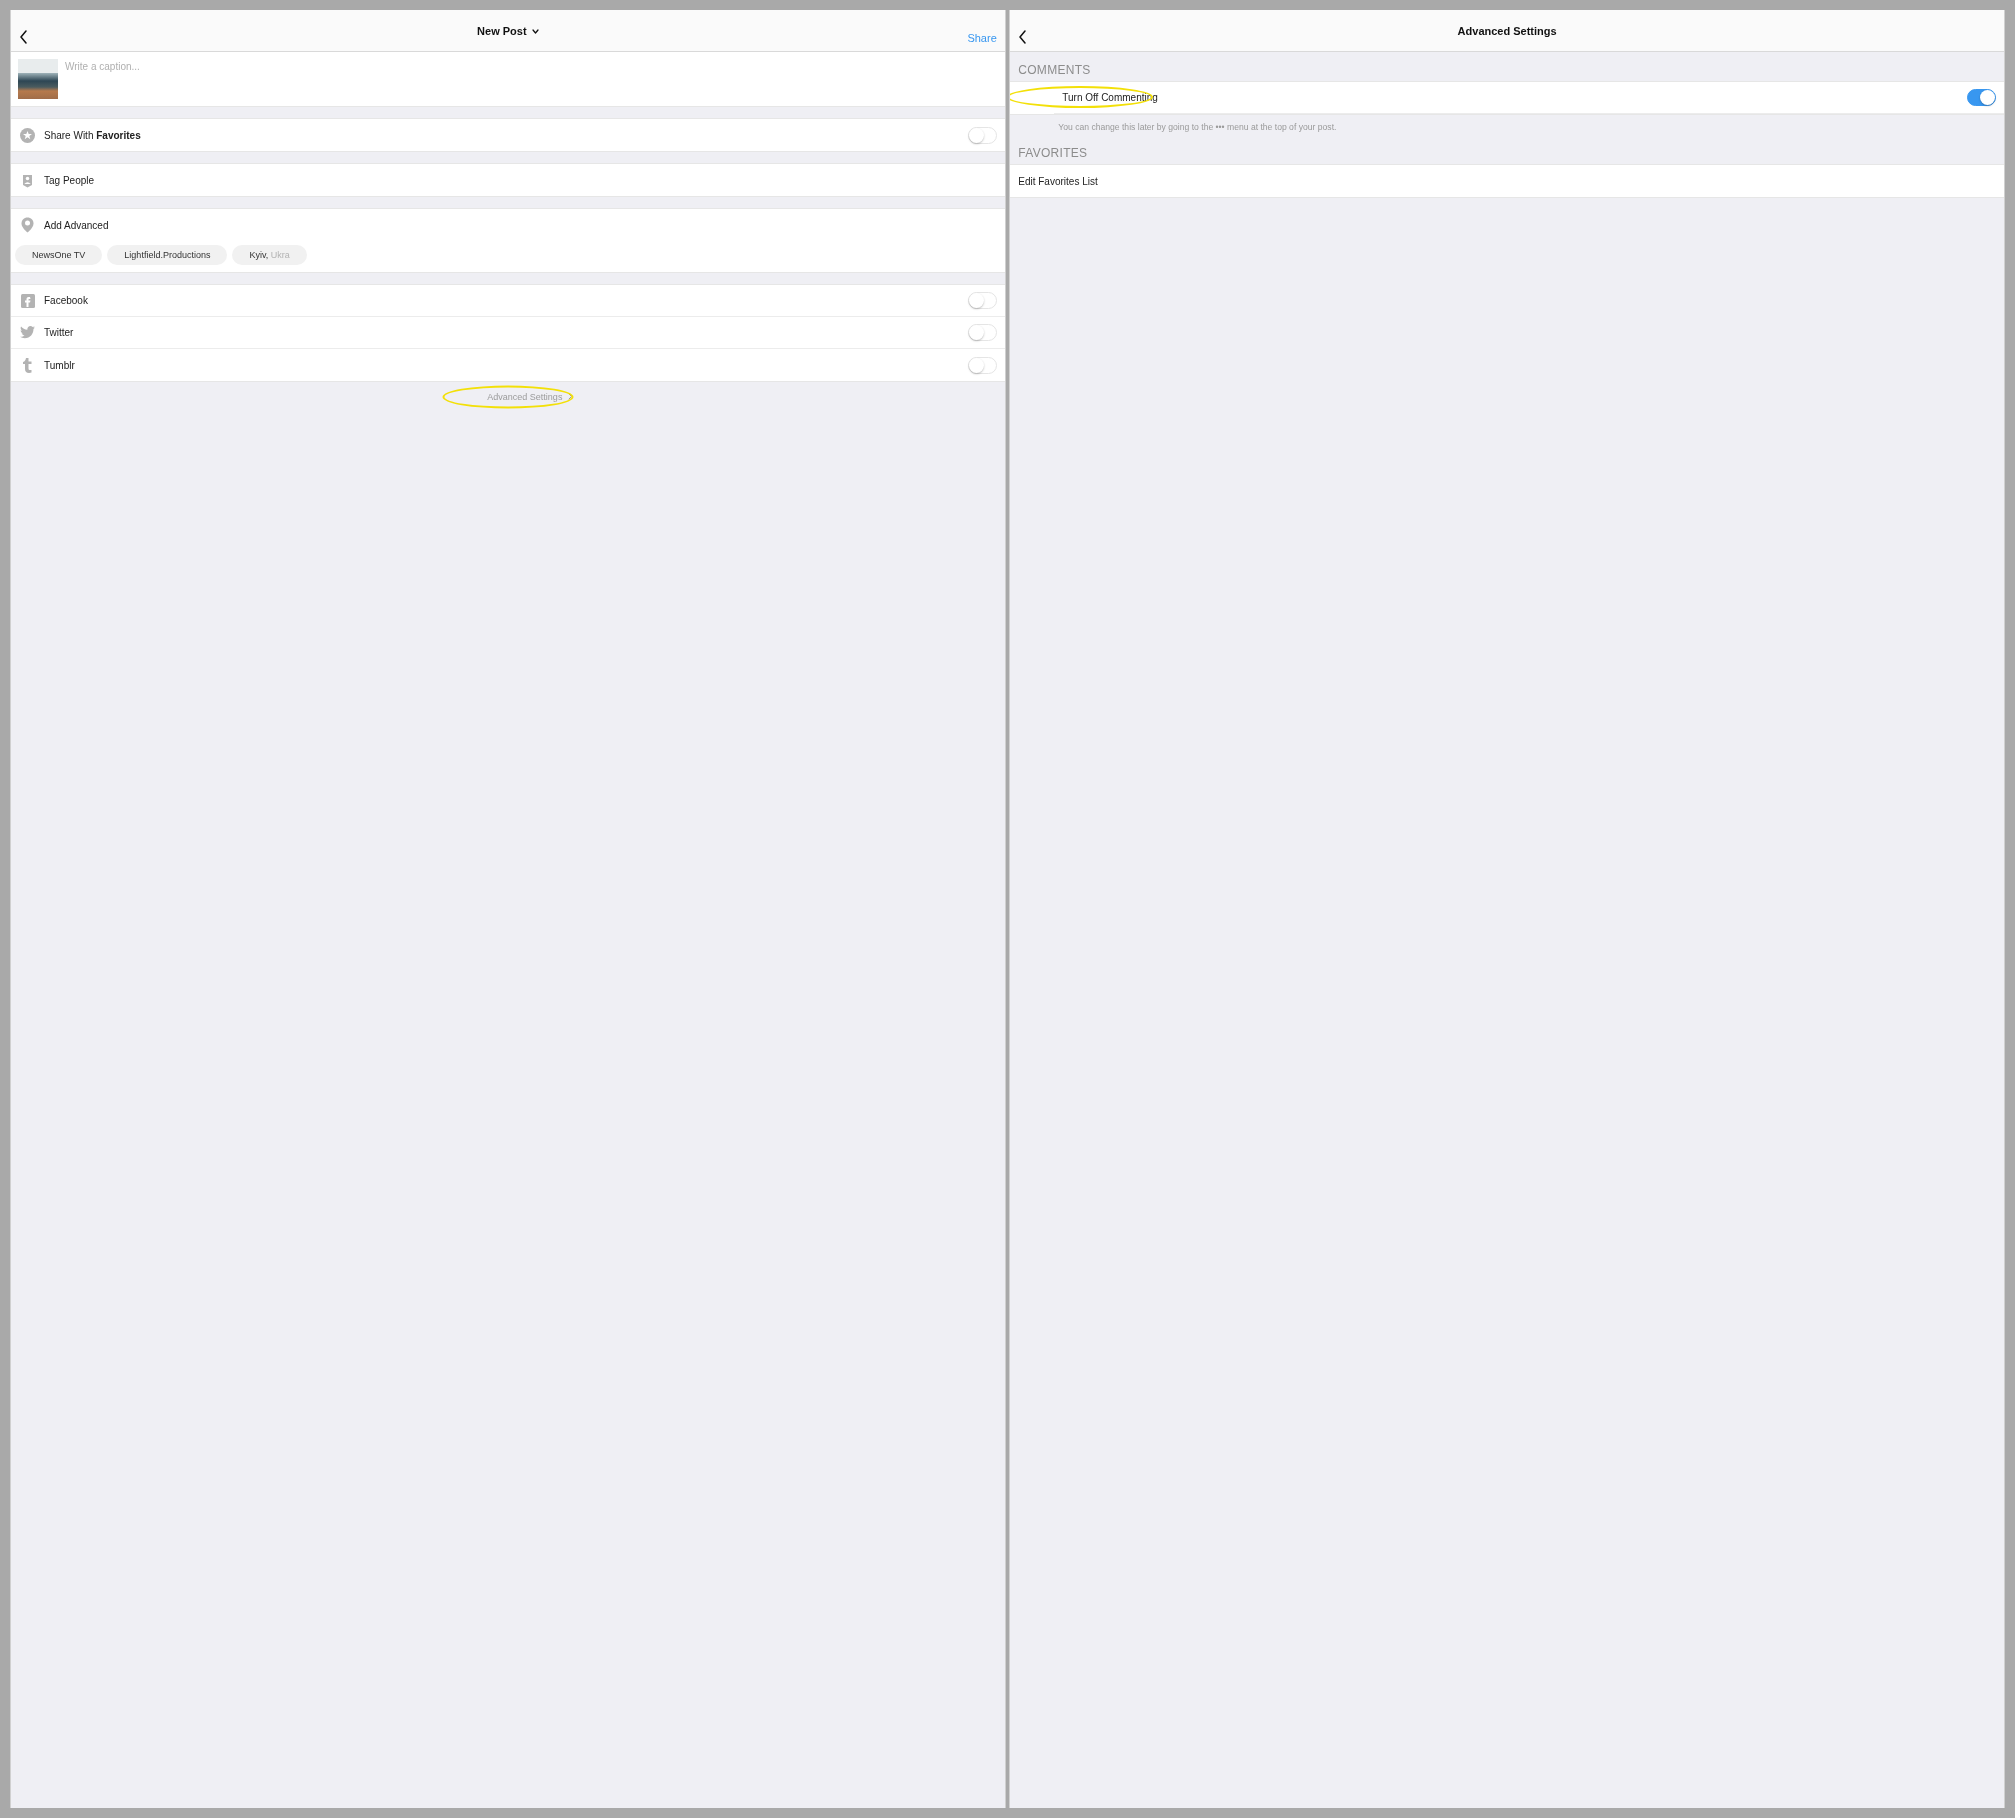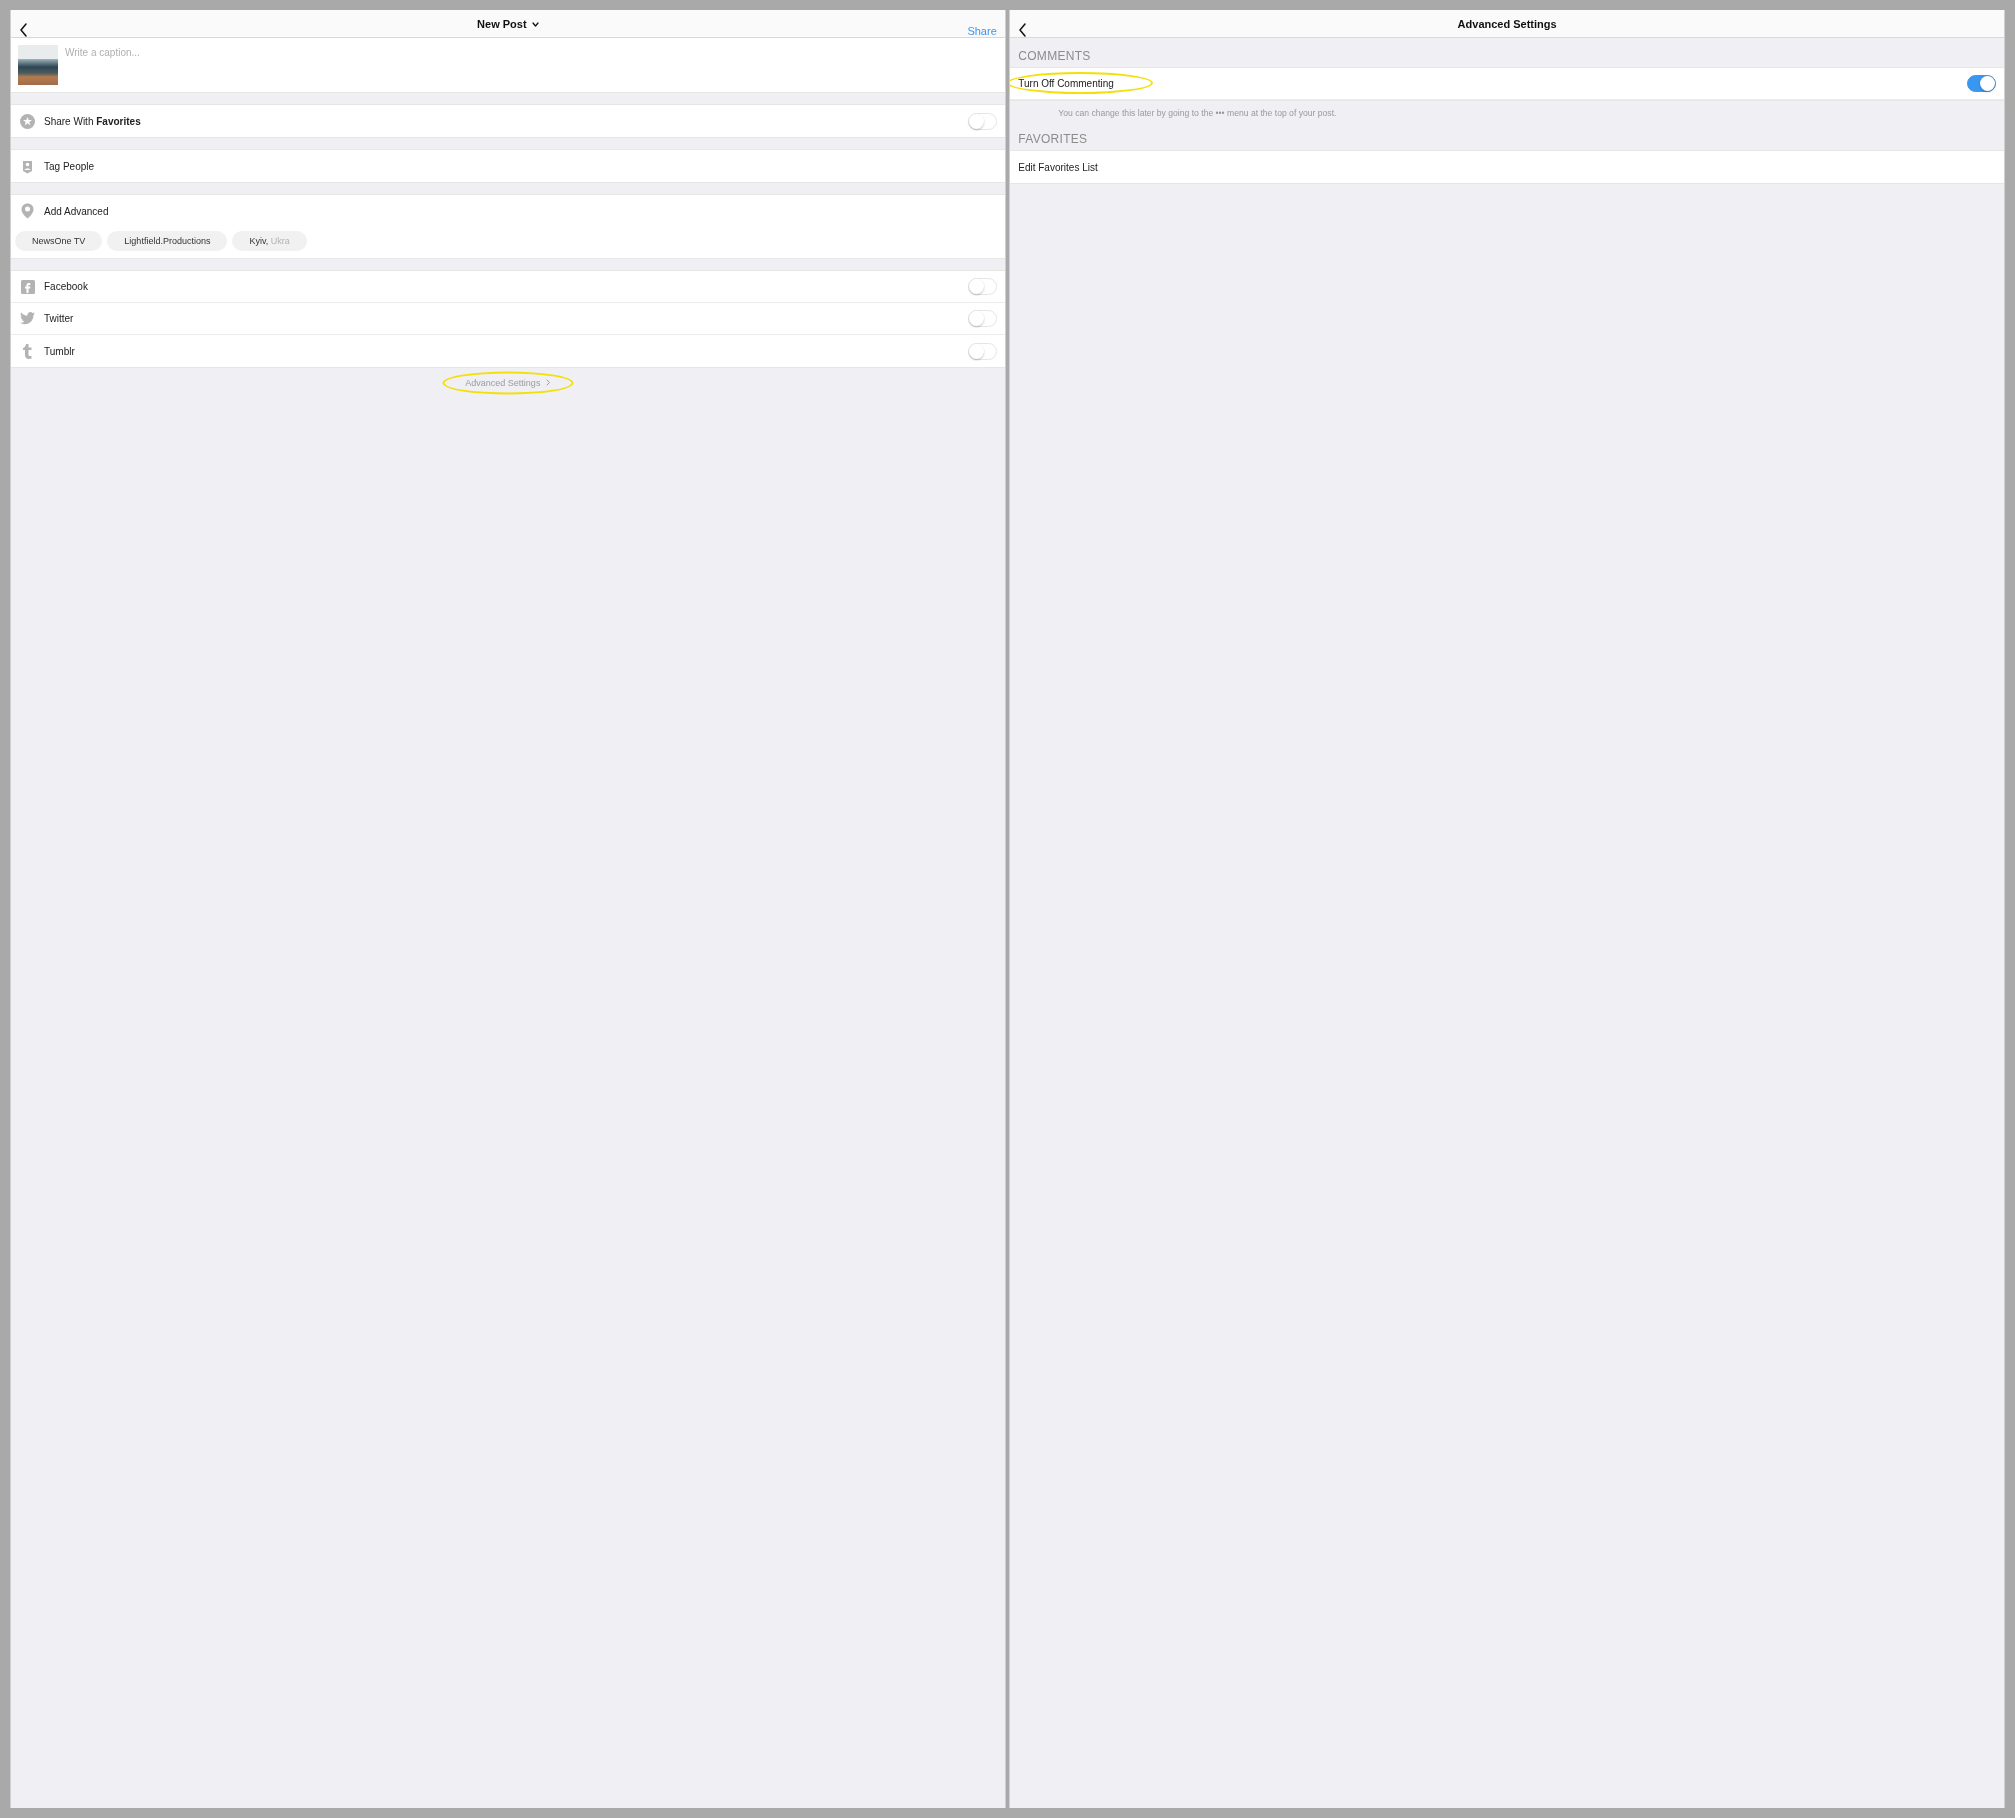--- a/index.html
+++ b/index.html
@@ -16,21 +16,21 @@
     background: #efeff4;
     display: flex;
     flex-direction: column;
     border-left: 0.5px solid #d0d0d0;
     border-right: 0.5px solid #d0d0d0;
     overflow: hidden;
   }
   .navbar {
     background: #fafafa;
     border-bottom: 0.5px solid #d9d9d9;
-    height: 28px;
+    height: 42px;
     display: flex;
     align-items: center;
     justify-content: space-between;
     padding: 0 8px;
     position: relative;
   }
   .navbar .title {
     position: absolute;
     left: 0; right: 0;
     text-align: center;
@@ -151,21 +151,21 @@
     padding: 11px 8px 4px 8px;
   }
   .hint {
     color: #9a9a9a;
     font-size: 8.6px;
     padding: 6px 8px 2px 8px;
     line-height: 1.4;
     margin-left: 40px;
   }
   .flex-fill { flex: 1; background: #efeff4; }
-  .pos-rel { position: relative; }
+  .pos-rel { position: relative; padding-left: 44px; }
 </style>
 </head>
 <body>
 
 <div class="phone">
   <div class="navbar">
     <div class="back">
       <svg viewBox="0 0 18 28">
           <polyline points="14,2 4,14 14,26" fill="none" stroke="#111" stroke-width="3" stroke-linecap="round" stroke-linejoin="round"></polyline>
         </svg>

